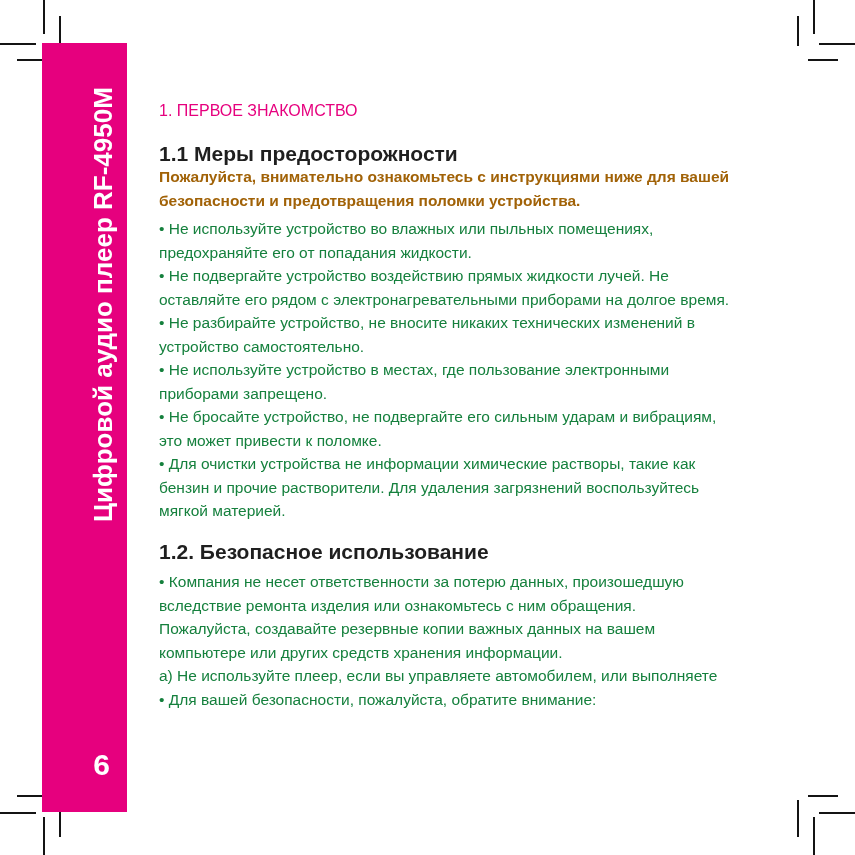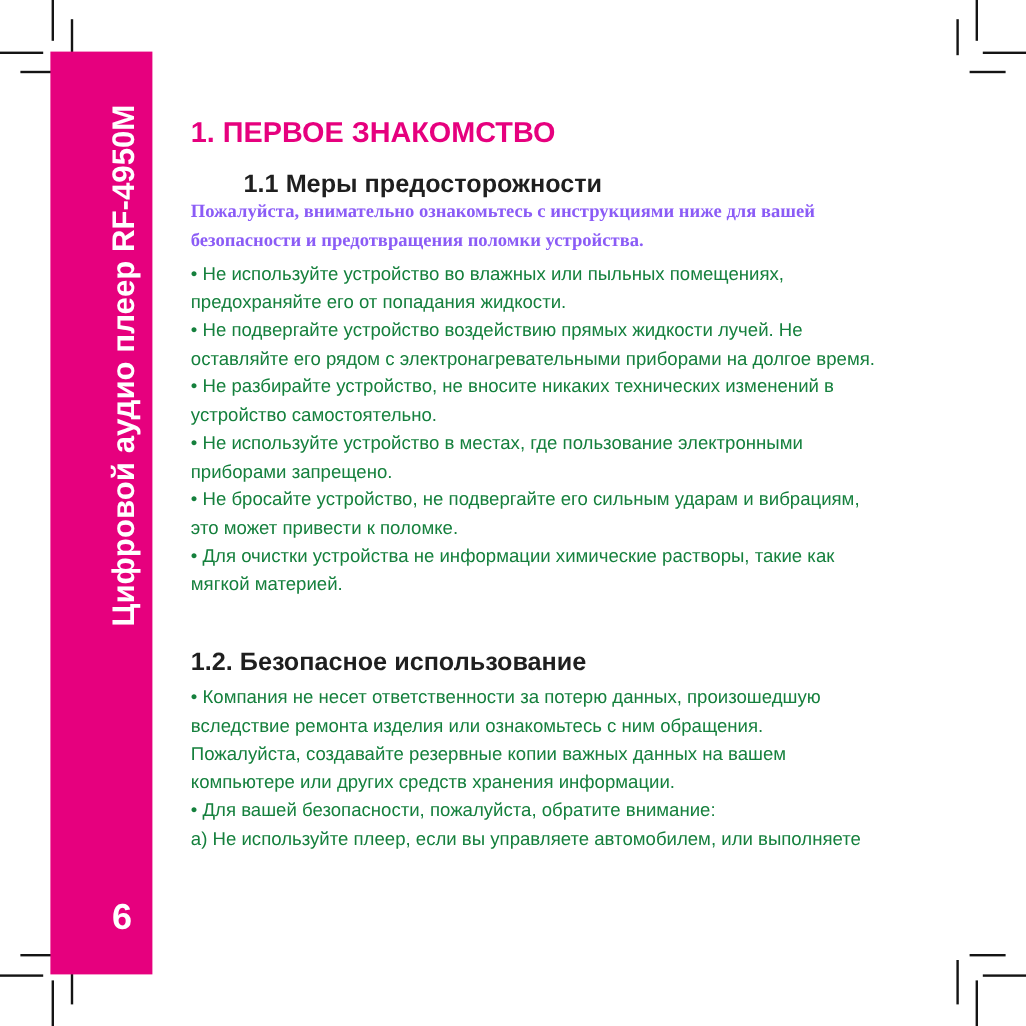--- a/index.html
+++ b/index.html
@@ -23,29 +23,29 @@
   }
   .pagenum {
     position: absolute; left: 0; bottom: 32px; width: 85px;
     text-align: right; padding-right: 17px;
     color: #ffffff; font-weight: bold; font-size: 30px; line-height: 30px;
   }
 
   
   .content { position: absolute; left: 159px; top: 0; width: 640px; height: 812px; color: #303030; }
   .content > * { position: absolute; left: 0; }
-  .h1 { top: 100px; font-size: 24px; line-height: 22px; font-weight: bold; color: var(--accent); white-space: nowrap; }
+  .h1 { top: 100px; font-size: 16px; line-height: 22px; font-weight: normal; color: var(--accent); white-space: nowrap; }
   .h2 { font-size: 21px; line-height: 24px; font-weight: bold; color: #1f1f1f; white-space: nowrap; }
-  .h2-1 { top: 142px; margin-left: 44px; }
+  .h2-1 { top: 142px; }
   .h2-2 { top: 540px; }
   .intro { top: 165px; }
   .body1 { top: 217px; }
   .body2 { top: 570px; }
   .line { font-size: 15.5px; line-height: 23.5px; white-space: nowrap; color: #15803d; }
-  .line.bold { font-weight: bold; color: #8b5cf6; font-family: Liberation Serif, serif; }
+  .line.bold { font-weight: bold; color: #a16207; }
 </style>
 </head>
 <body>
 
 <div class="sheet">
 
   <div class="mark v" style="left:43px;top:0;height:34px"></div>
   <div class="mark v" style="left:59px;top:16px;height:30px"></div>
   <div class="mark h" style="left:0;top:43px;width:36px"></div>
   <div class="mark h" style="left:17px;top:59px;width:30px"></div>
@@ -87,29 +87,30 @@
         <div class="line">предохраняйте его от попадания жидкости.</div>
         <div class="line">• Не подвергайте устройство воздействию прямых жидкости лучей. Не</div>
         <div class="line">оставляйте его рядом с электронагревательными приборами на долгое время.</div>
         <div class="line">• Не разбирайте устройство, не вносите никаких технических изменений в</div>
         <div class="line">устройство самостоятельно.</div>
         <div class="line">• Не используйте устройство в местах, где пользование электронными</div>
         <div class="line">приборами запрещено.</div>
         <div class="line">• Не бросайте устройство, не подвергайте его сильным ударам и вибрациям,</div>
         <div class="line">это может привести к поломке.</div>
         <div class="line">• Для очистки устройства не информации химические растворы, такие как</div>
+        <div class="line">бензин и прочие растворители. Для удаления загрязнений воспользуйтесь</div>
         <div class="line">мягкой материей.</div>
       </div>
 
     <div class="h2 h2-2">1.2. Безопасное использование</div>
 
     <div class="body2">
 
     <div class="line">• Компания не несет ответственности за потерю данных, произошедшую</div>
         <div class="line">вследствие ремонта изделия или ознакомьтесь с ним обращения.</div>
         <div class="line">Пожалуйста, создавайте резервные копии важных данных на вашем</div>
         <div class="line">компьютере или других средств хранения информации.</div>
+        <div class="line">а) Не используйте плеер, если вы управляете автомобилем, или выполняете</div>
         <div class="line">• Для вашей безопасности, пожалуйста, обратите внимание:</div>
-        <div class="line">а) Не используйте плеер, если вы управляете автомобилем, или выполняете</div>
       </div>
   </div>
 
 </div>
 
 </body></html>

